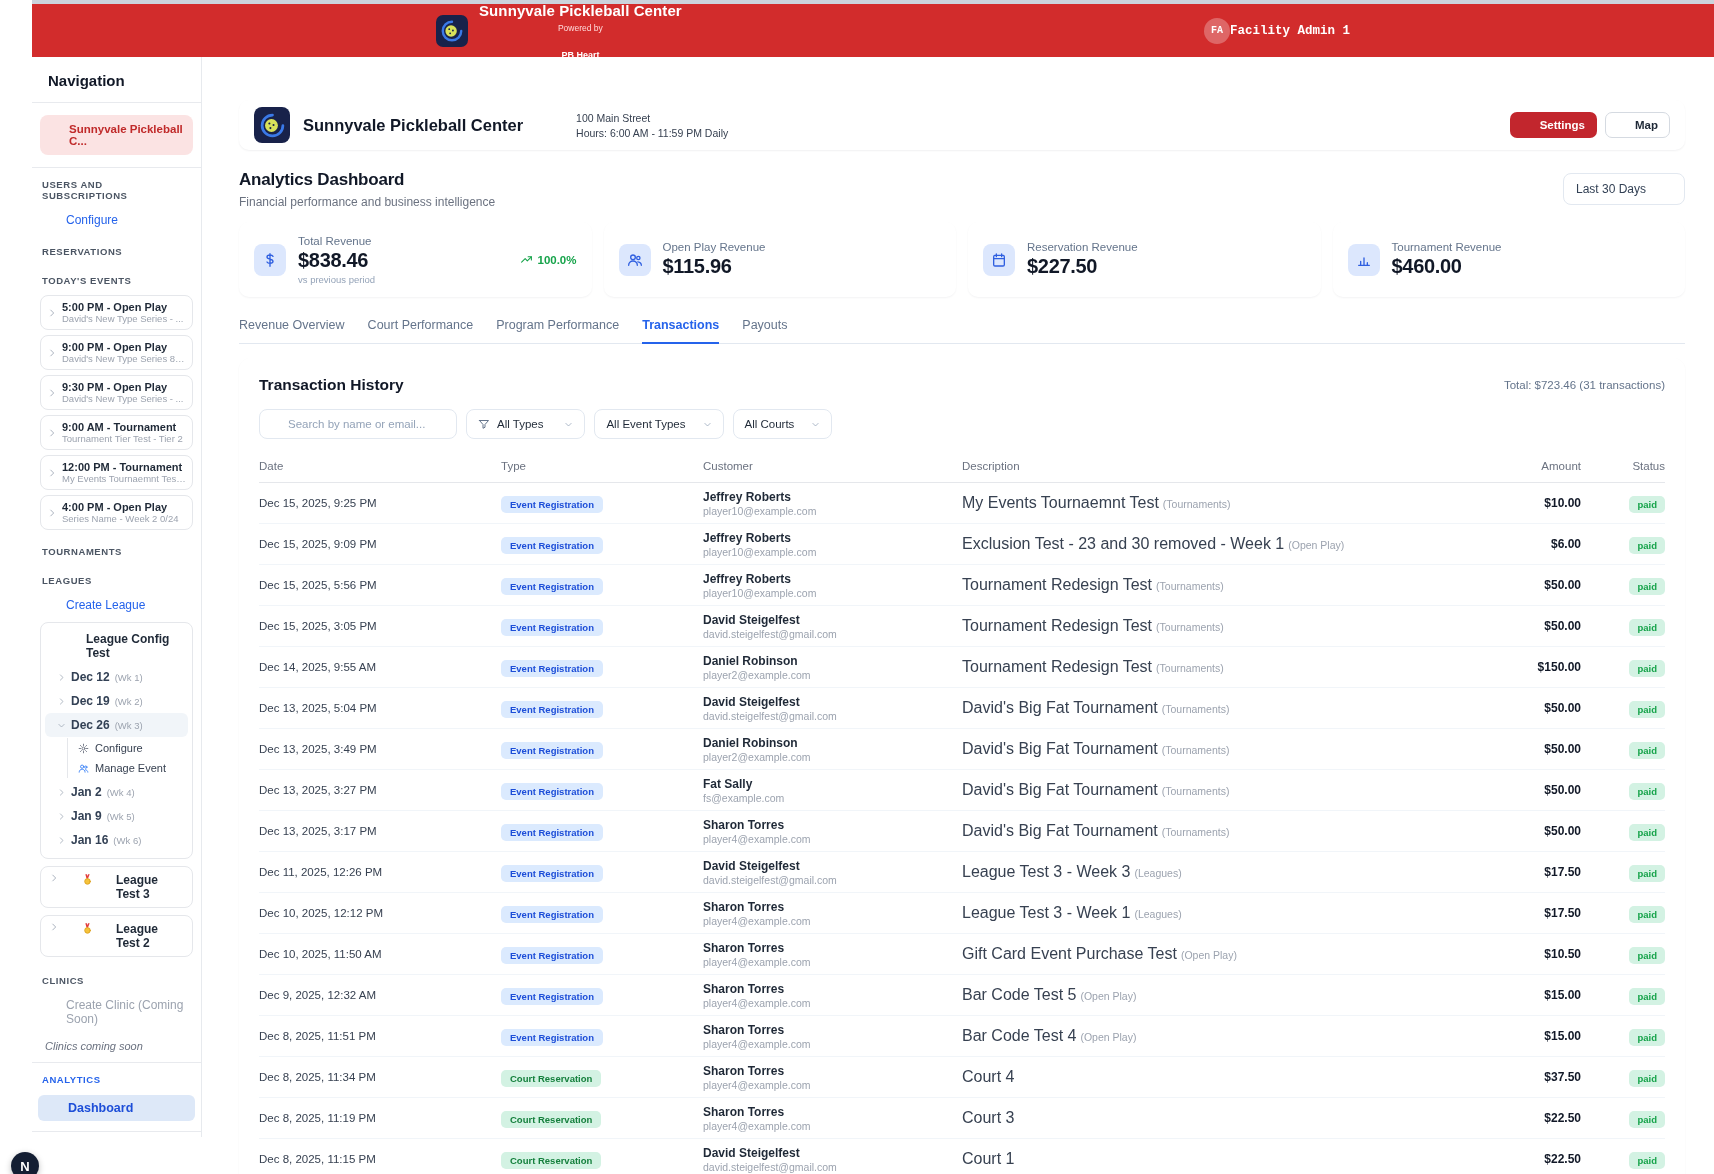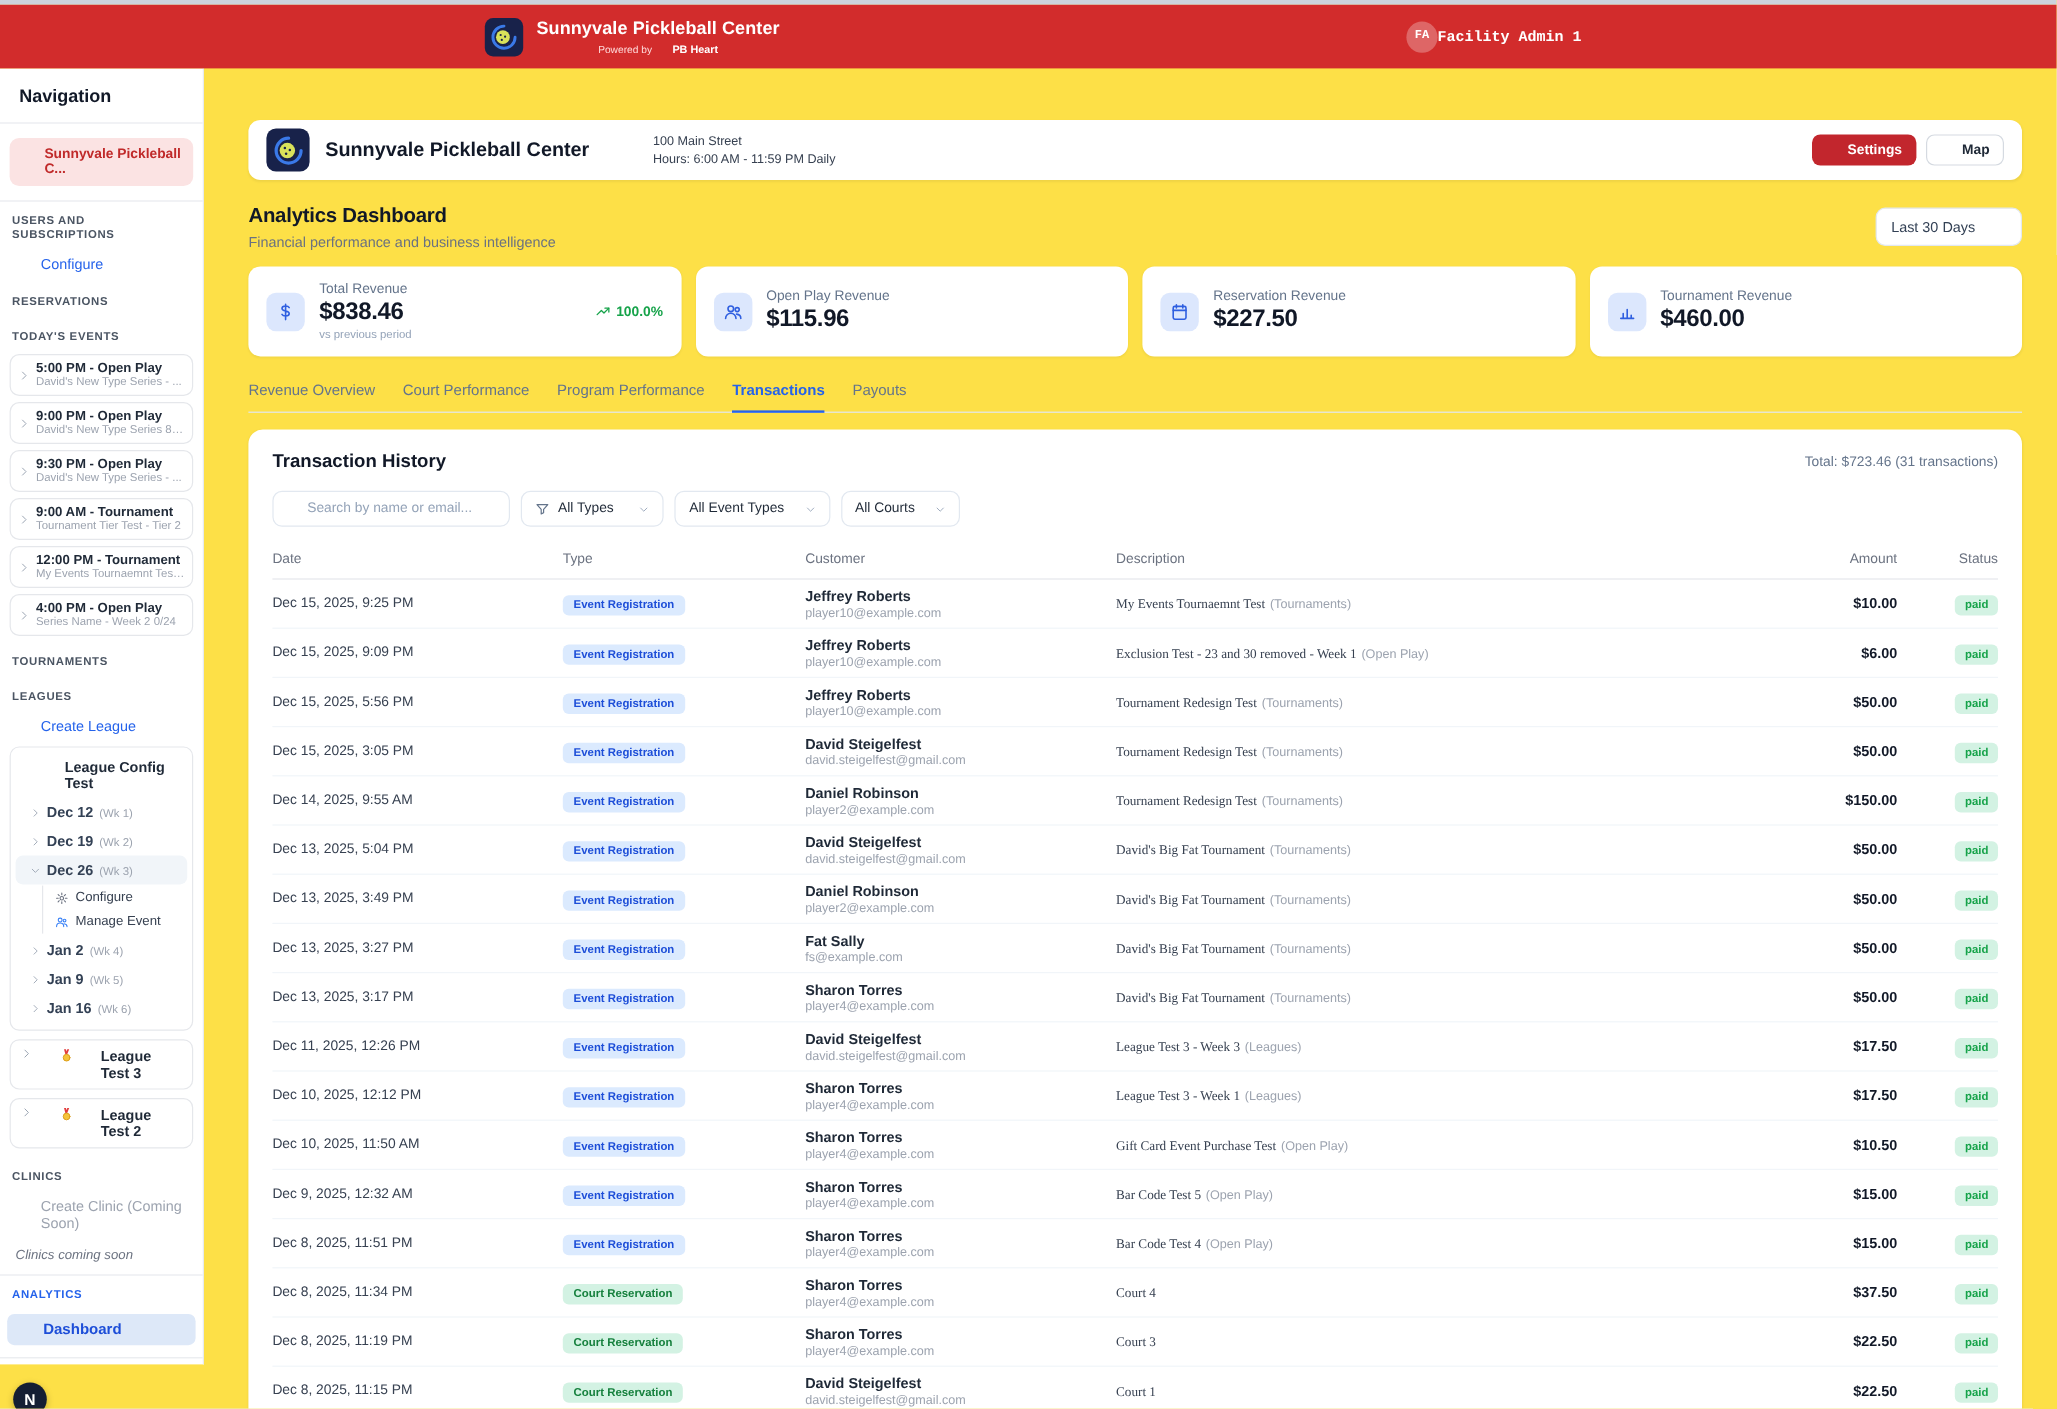--- a/index.html
+++ b/index.html
@@ -1,33 +1,33 @@
 <!DOCTYPE html>
 <html style="--c-header_red: #d22c2c; --c-settings_red: #c2262d; --c-accent_blue: #2563eb; --c-active_pink_bg: #fbe3e3; --c-active_red_text: #c02a2a; --c-dashboard_active_bg: #dde8f8; --c-badge_blue_bg: #dbeafe; --c-badge_blue_text: #1d4ed8; --c-badge_green_bg: #d3f2e3; --c-badge_green_text: #15803d; --c-paid_text: #16a34a; --c-trend_green: #16a34a;"><head>
 <meta charset="utf-8">
 <style>
   * { margin:0; padding:0; box-sizing:border-box; }
   html,body { width:1714px; height:1174px; overflow:hidden; background:#e9ebef;
               font-family:"Liberation Sans", sans-serif; }
-  .stage { position:relative; width:1714px; height:1174px; overflow:hidden; background:#fde047; }
+  .stage { position:relative; width:1714px; height:1174px; overflow:hidden; background:#ffffff;padding-left:32px; }
 
   
   .ic { display:inline-flex; flex:0 0 auto; }
   .ic svg { width:100%; height:100%; fill:none; stroke:currentColor; stroke-width:2;
             stroke-linecap:round; stroke-linejoin:round; }
 
   
   .top-strip { height:4px; background:#ccd3dc; }
   .topbar { position:relative; height:53px; background:var(--c-header_red,#d22c2c); color:#fff; }
   .tb-center { position:absolute; left:404px; top:0; height:53px; display:flex; align-items:center; gap:11px; }
   .logo-sq { width:32px; height:32px; border-radius:7px; background:#18224a; display:flex; align-items:center; justify-content:center; }
   .logo-sq svg { width:24px; height:24px; }
   .tb-text { display:flex; flex-direction:column; align-items:center; }
   .tb-title { font-size:15px; font-weight:700; letter-spacing:.1px; }
-  .tb-powered { margin-top:4px; display:flex; align-items:center; gap:4px; font-size:8.5px; color:#ffd9d9; }
+  .tb-powered { margin-top:4px; display:flex; align-items:center; gap:4px; font-size:8.5px; color:#ffd9d9;flex-direction:column; }
   .tb-powered .ic { width:9px; height:9px; color:#ffe08a; }
   .tb-brand { font-weight:700; color:#fff; font-size:9px; }
   .tb-right { position:absolute; left:1155px; top:0; height:53px; display:flex; align-items:center; gap:0;font-family:Liberation Mono, monospace; }
   .tb-right .bell { width:17px; height:17px; color:#fff; cursor:pointer; }
   .avatar { width:26px; height:26px; border-radius:50%; background:rgba(255,255,255,.28);
             display:flex; align-items:center; justify-content:center; font-size:10px; font-weight:700; }
   .tb-user { font-size:12.5px; font-weight:600; }
   .tb-right .chev-sm { width:11px; height:11px; color:#fff; }
 
   
@@ -152,21 +152,21 @@
   .tx-grid { display:grid; grid-template-columns:242px 202px 259px 1fr 130px 84px; align-items:center; }
   .tx-cols { height:34px; border-bottom:1px solid #e5e7eb; color:#6b7280; font-size:11.5px; }
   .tx-cols .col.right { text-align:right; }
   .tx-row { height:41px; border-bottom:1px solid #f1f5f9; cursor:default; }
   .td-date { font-size:11.5px; color:#374151; }
   .badge { display:inline-block; font-size:9.5px; font-weight:600; padding:3px 9px; border-radius:5px; }
   .badge.blue { background:var(--c-badge_blue_bg,#dbeafe); color:var(--c-badge_blue_text,#1d4ed8); }
   .badge.green { background:var(--c-badge_green_bg,#d3f2e3); color:var(--c-badge_green_text,#15803d); }
   .cust-name { font-size:12px; font-weight:700; color:#1f2937; }
   .cust-email { font-size:10.5px; color:#9ca3af; margin-top:1px; }
-  .desc-text { font-size:11px; color:#374151;font-family:Liberation Serif, serif; }
+  .desc-text { font-size:16px; color:#374151; }
   .desc-tag { font-size:10.5px; color:#9ca3af; margin-left:4px; }
   .td-amt { font-size:12px; font-weight:700; color:#111827; text-align:right; }
   .td-status { text-align:right; }
   .paid-badge { display:inline-block; background:var(--c-badge_green_bg,#d3f2e3); color:var(--c-paid_text,#16a34a);
                 font-size:9.5px; font-weight:600; padding:3px 8px; border-radius:5px; }
 
   .dev-badge { position:absolute; left:11px; top:1152px; width:28px; height:28px; border-radius:50%;
                background:#141e33; color:#fff; display:flex; align-items:center; justify-content:center;
                font-size:13px; font-weight:600; box-shadow:0 2px 6px rgba(0,0,0,.25); cursor:pointer; }
 </style>

